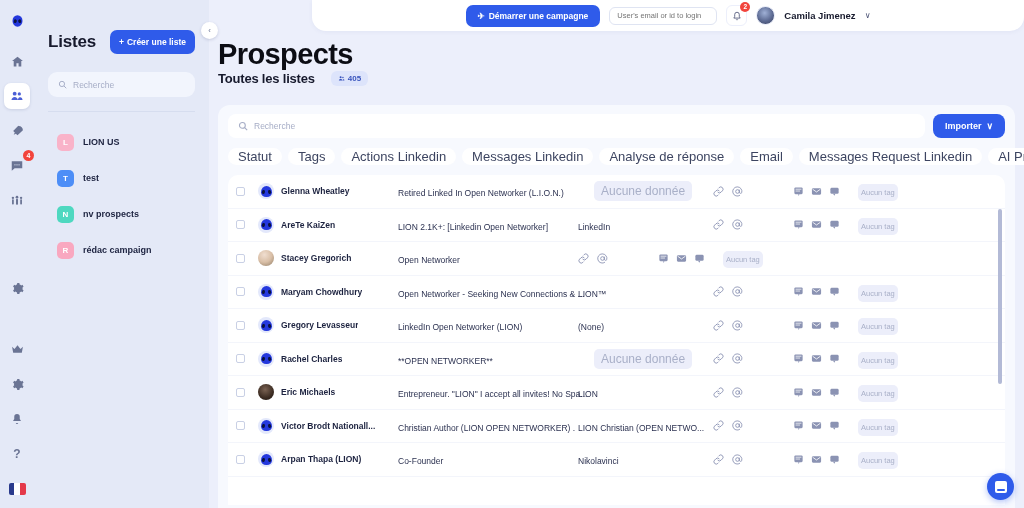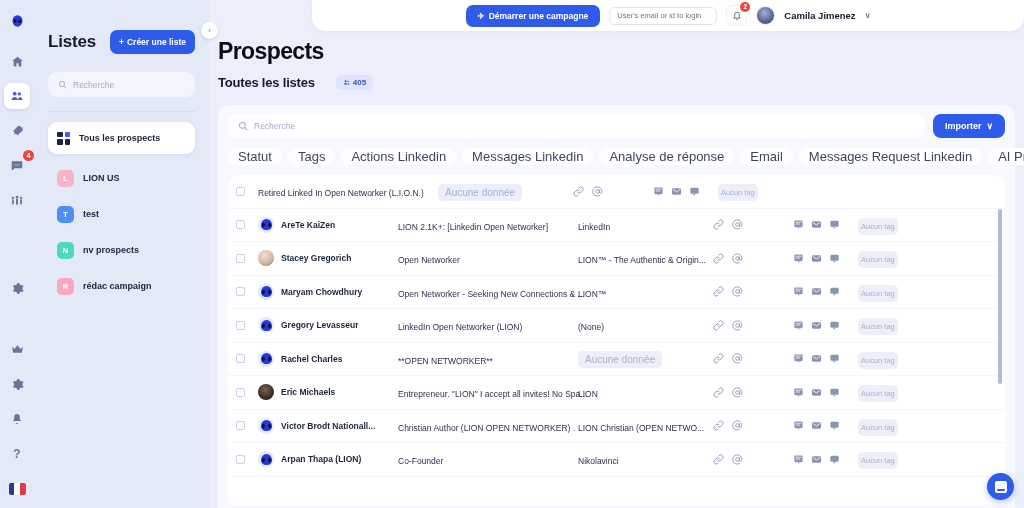--- a/index.html
+++ b/index.html
@@ -117,22 +117,22 @@
   }
   .user-avatar {
     width: 19px; height: 19px; border-radius: 50%;
     background: radial-gradient(circle at 45% 35%, #9fb0d6 0%, #5d6b93 55%, #39415e 100%);
     border: 1px solid #e6eaf7;
   }
   .user-name { font-size: 9.5px; font-weight: bold; color: #16192c; }
   .caret { font-size: 8px; color: #4a5275; }
 
   .page-head { position: absolute; top: 38px; left: 9px; }
-  .page-title { font-size: 23px; font-weight: bold; color: #0c0d14; letter-spacing: -.6px; }
-  .sub-row { display: flex; align-items: center; gap: 21px; margin-top: 10px; }
+  .page-title { font-size: 29px; font-weight: bold; color: #0c0d14; letter-spacing: -.6px; }
+  .sub-row { display: flex; align-items: center; gap: 16px; margin-top: 0; }
   .sub-title { font-size: 13px; font-weight: bold; color: #16192c; letter-spacing: -.2px; }
   .count-badge {
     background: #dde4fb; color: #3a55bd; border-radius: 6px;
     font-size: 8px; font-weight: bold; padding: 3px 7px;
     display: flex; align-items: center; gap: 3px;
   }
 
   .panel {
     position: absolute; top: 105px; left: 9px; right: 9px; bottom: 0;
     background: #f7f9fe; border-radius: 12px 12px 0 0;
@@ -207,21 +207,21 @@
   }
   .alien::before { left: 1px; transform: rotate(18deg); }
   .alien::after { right: 1px; transform: rotate(-18deg); }
 
   .name { font-size: 8.5px; font-weight: bold; color: #1d2340;
           white-space: nowrap; overflow: hidden; text-overflow: ellipsis; }
   .cell-txt { font-size: 8.5px; color: #2b3150;
           white-space: nowrap; overflow: hidden; text-overflow: ellipsis; padding-right: 10px; }
   .pill-empty {
     display: inline-block; background: #eceefa; color: #a9b0c8;
-    border-radius: 5px; font-size: 10px; padding: 3px 7px;
+    border-radius: 5px; font-size: 12px; padding: 3px 7px; margin-left: 16px;
   }
   .pill-tag {
     display: inline-block; background: #eceefa; color: #a9b0c8;
     border-radius: 5px; font-size: 7.5px; padding: 4px 3px;
   }
 
   .vscroll {
     position: absolute; right: 3px; top: 34px; width: 4px; height: 175px;
     background: #b3bad6; border-radius: 3px;
   }
@@ -337,29 +337,20 @@
     <div class="search-side">
       <svg width="9" height="9" viewBox="0 0 24 24" fill="none" stroke="#a6adc6" stroke-width="2.6">
         <circle cx="10.5" cy="10.5" r="7"></circle>
           <line x1="16" y1="16" x2="22" y2="22"></line>
       </svg>
       <span class="ph">Recherche</span>
     </div>
 
     <div class="divider"></div>
 
-    <div class="list-item active">
-      <span class="grid-icon">
-          <i></i>
-          <i></i>
-          <i></i>
-          <i></i>
-        </span>
-      <span class="lbl">Tous les prospects</span>
-    </div>
 
     <div style="height:4px"></div>
 
     <div class="list-item">
       <span class="chip" style="background:#f9b3c9">L</span>
       <span class="lbl">LION US</span>
     </div>
     <div class="list-item">
       <span class="chip" style="background:#4d8ef7">T</span>
       <span class="lbl">test</span>
@@ -441,20 +432,26 @@
         </div>
       </div>
 
       <div class="table-wrap">
 
         <div id="rows">
             <div class="row">
               <div class="c-check">
                 <span class="cb"></span>
               </div>
+              <div class="c-nom">
+                <span class="avatar">
+                  <span class="alien"></span>
+                </span>
+                <span class="name">Glenna Wheatley</span>
+              </div>
               <div class="c-titre"><span class="cell-txt">Retired Linked In Open Networker (L.I.O.N.)</span></div>
               <div class="c-ent"><span class="pill-empty">Aucune donnée</span></div>
               <div class="c-stat">
                 <svg width="11" height="11" viewBox="0 0 24 24" fill="none" stroke="#8b93b3" stroke-width="2">
                   <path d="M10 13a5 5 0 007.5.6l3-3A5 5 0 0013.4 3.5l-1.7 1.7"></path>
                   <path d="M14 11a5 5 0 00-7.5-.6l-3 3A5 5 0 0010.6 20.5l1.7-1.7"></path>
                 </svg>
                 <svg width="11" height="11" viewBox="0 0 24 24" fill="none" stroke="#8b93b3" stroke-width="1.9">
                   <circle cx="12" cy="12" r="4"></circle>
                   <path d="M16 8v5.5a2.8 2.8 0 005.2 1.2A10 10 0 1017.5 20"></path>
@@ -518,21 +515,20 @@
             </div>
             <div class="row">
               <div class="c-check">
                 <span class="cb"></span>
               </div>
               <div class="c-nom">
                 <span class="avatar photo1"></span>
                 <span class="name">Stacey Gregorich</span>
               </div>
               <div class="c-titre"><span class="cell-txt">Open Networker</span></div>
-              <div class="c-ent"><span class="cell-txt">LION™ - The Authentic &amp; Origin...</span></div>
               <div class="c-stat">
                 <svg width="11" height="11" viewBox="0 0 24 24" fill="none" stroke="#8b93b3" stroke-width="2">
                   <path d="M10 13a5 5 0 007.5.6l3-3A5 5 0 0013.4 3.5l-1.7 1.7"></path>
                   <path d="M14 11a5 5 0 00-7.5-.6l-3 3A5 5 0 0010.6 20.5l1.7-1.7"></path>
                 </svg>
                 <svg width="11" height="11" viewBox="0 0 24 24" fill="none" stroke="#8b93b3" stroke-width="1.9">
                   <circle cx="12" cy="12" r="4"></circle>
                   <path d="M16 8v5.5a2.8 2.8 0 005.2 1.2A10 10 0 1017.5 20"></path>
                 </svg>
               </div>

